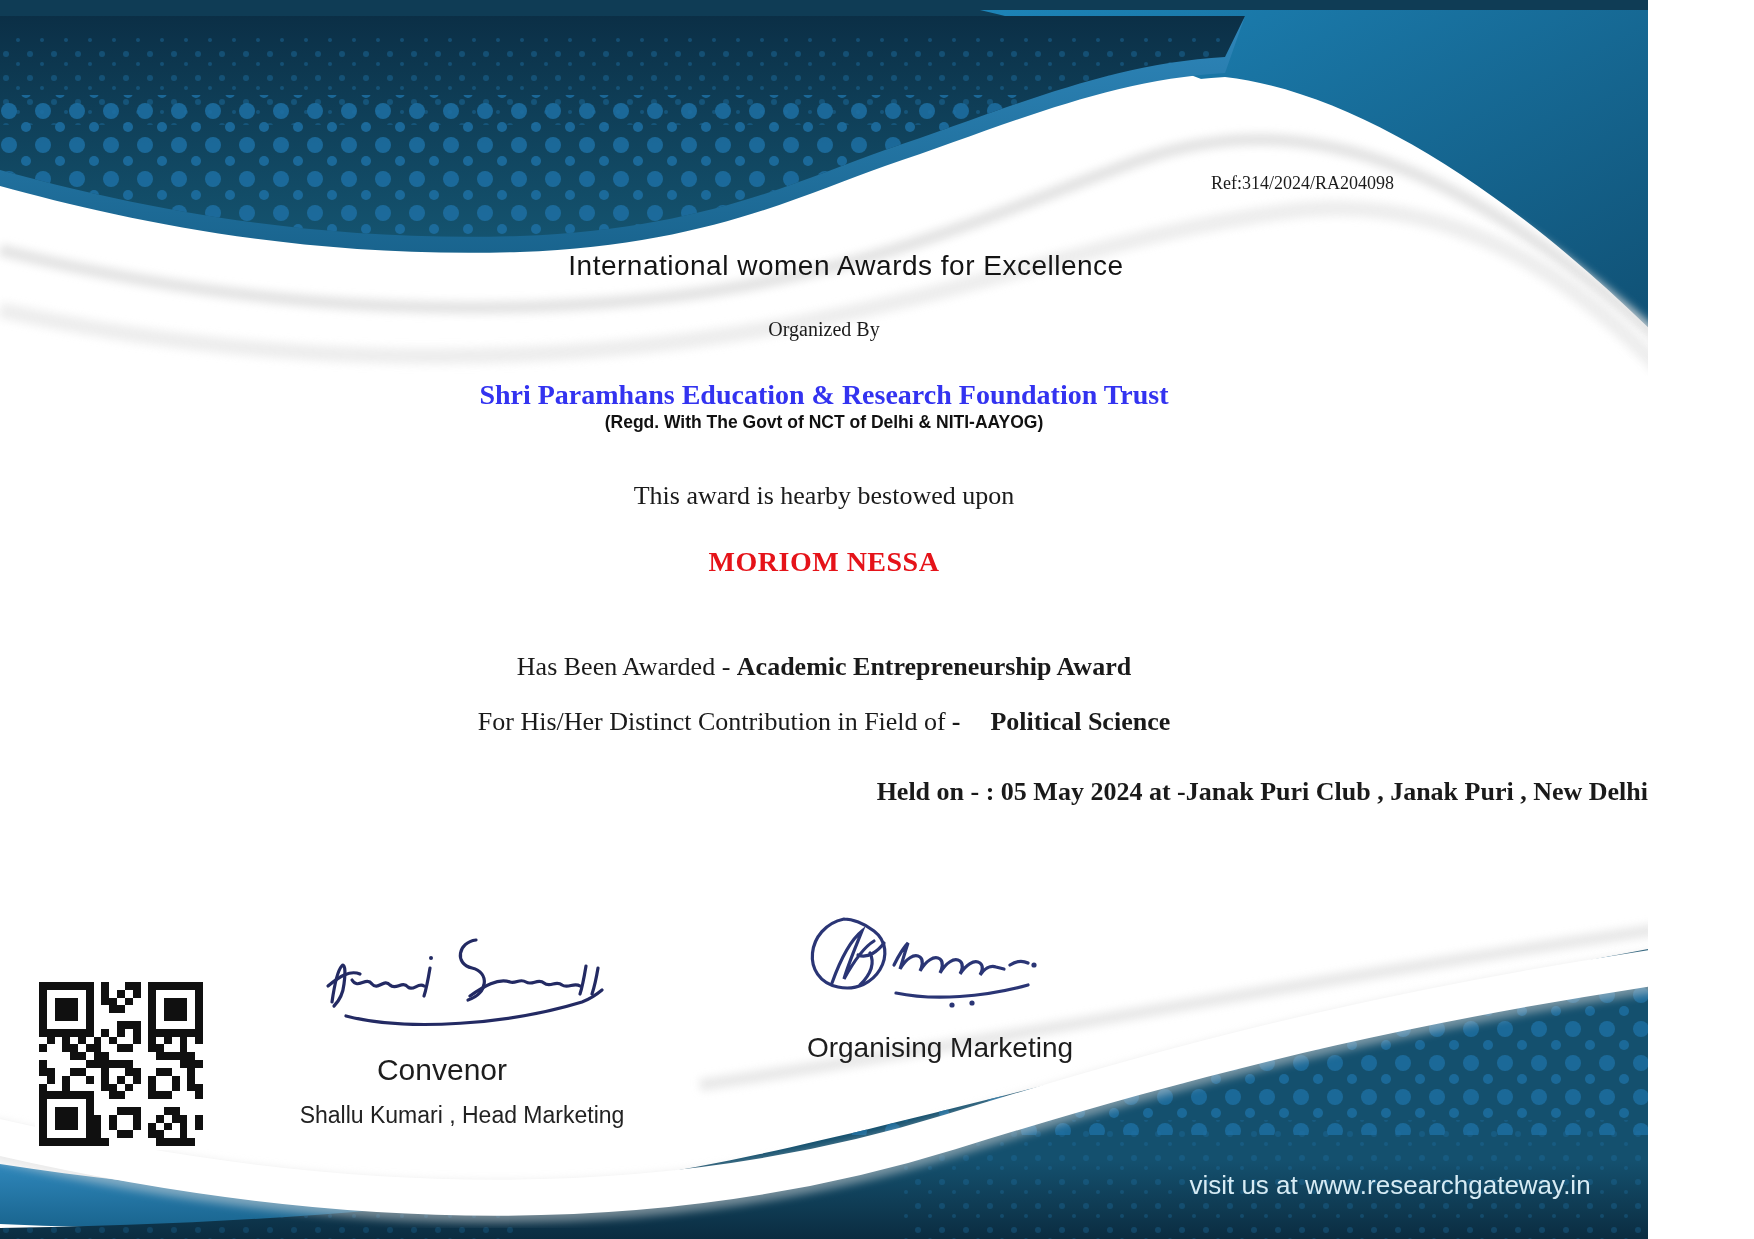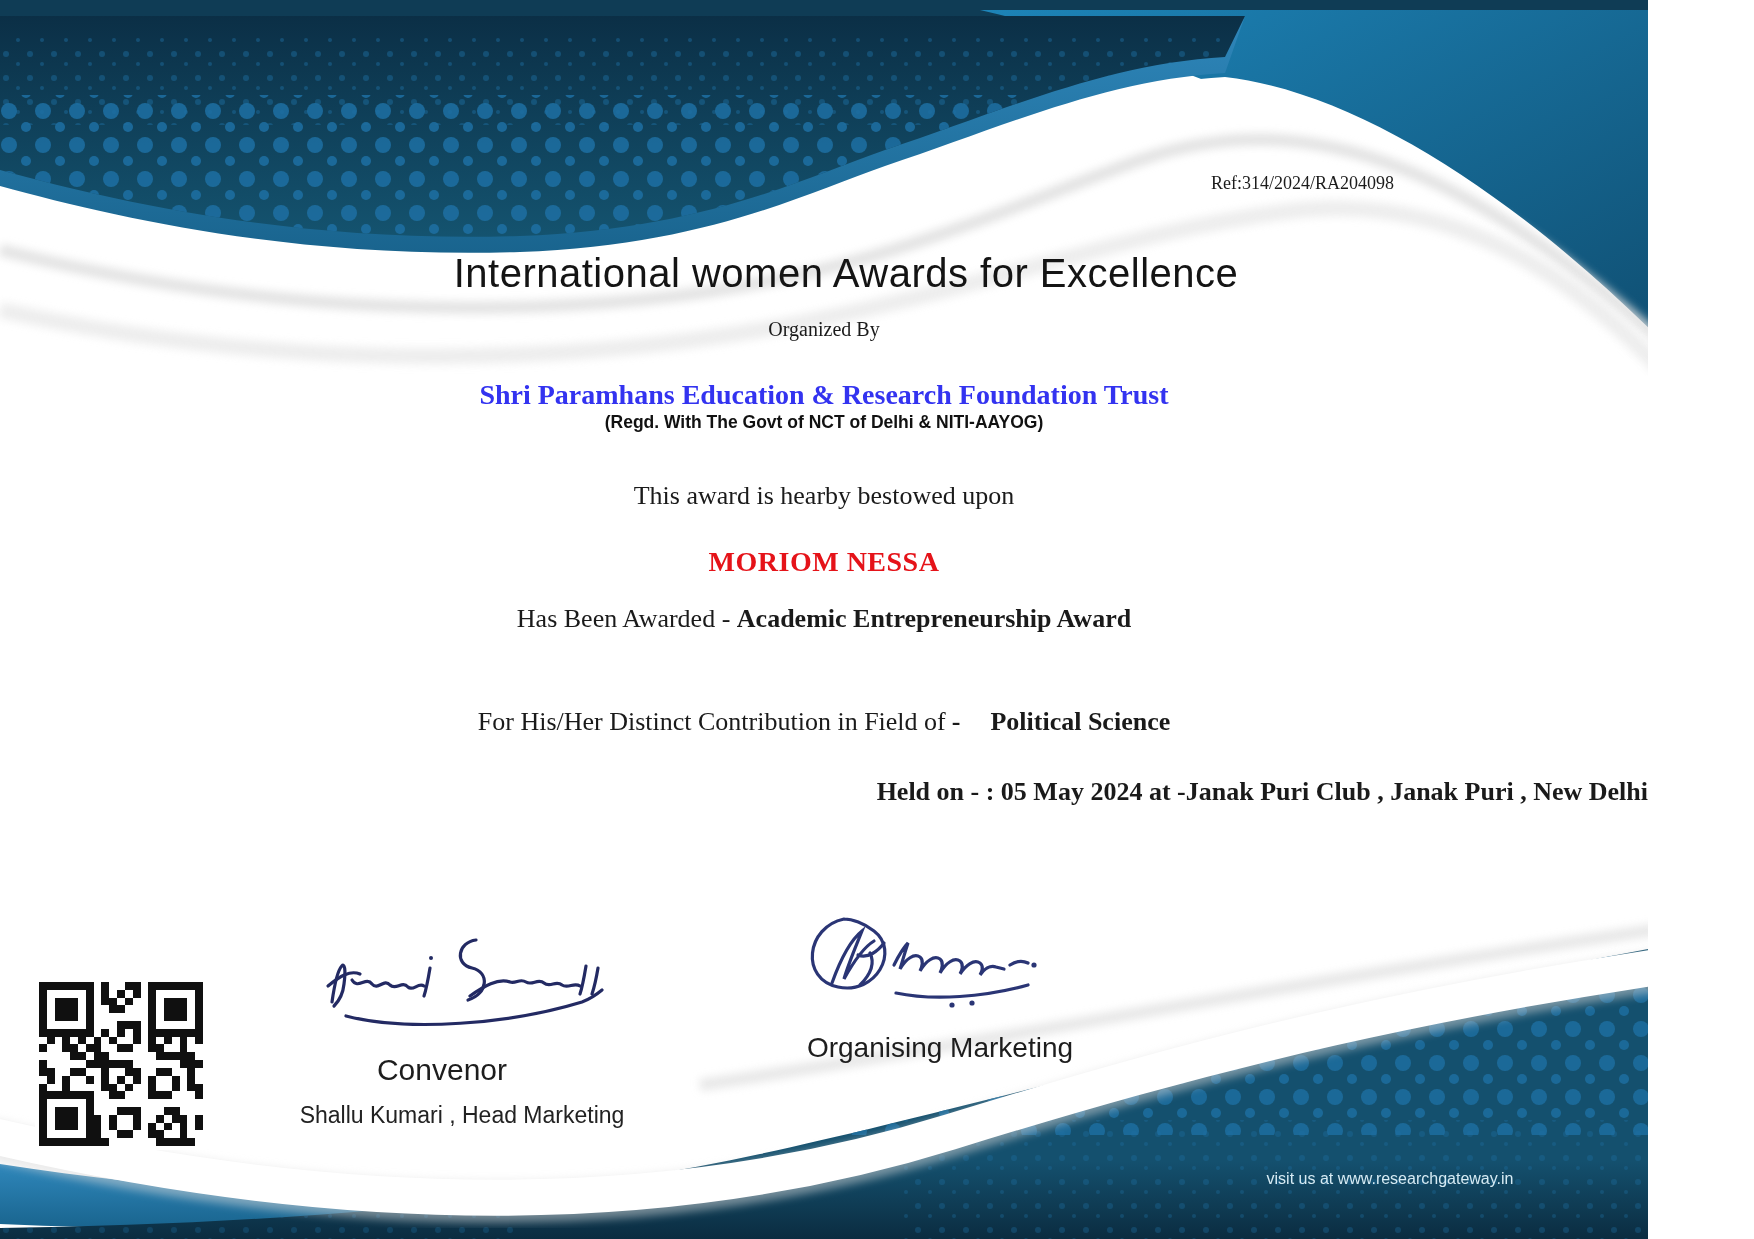--- a/index.html
+++ b/index.html
@@ -2,43 +2,43 @@
 <html><head>
 <meta charset="utf-8">
 <style>
   html,body{margin:0;padding:0;background:#ffffff;}
   .stage{position:relative;width:1648px;height:1239px;overflow:hidden;background:#ffffff;
          font-family:"Liberation Serif",serif;color:#1a1a1a;}
   .decor{position:absolute;left:0;top:0;width:1754px;height:1239px;z-index:0;}
   .content{position:absolute;inset:0;z-index:2;}
   .line{position:absolute;left:0;right:0;text-align:center;line-height:1.15;}
   .ref{position:absolute;top:173px;right:254px;font-size:18px;color:#1c1c1c;}
-  .title{top:250px;font-family:"Liberation Sans",sans-serif;font-size:40px;color:#141414;letter-spacing:.5px;padding-left:44px;}
+  .title{top:250px;font-family:"Liberation Sans",sans-serif;font-size:28px;color:#141414;letter-spacing:.5px;padding-left:44px;}
   .organized{top:318px;font-size:20px;}
   .org-name{top:379px;font-size:28px;font-weight:bold;color:#3333f0;}
   .regd{top:412px;font-family:"Liberation Sans",sans-serif;font-size:17.5px;font-weight:bold;color:#111;}
   .bestow{top:481px;font-size:26px;}
   .recipient{top:546px;font-size:28px;font-weight:bold;color:#e51319;letter-spacing:.5px;}
-  .award{top:604px;font-size:26px;}
+  .award{top:652px;font-size:26px;}
   .award b{font-weight:bold;}
   .field{top:707px;font-size:26px;}
   .field .dash{font-weight:bold;margin-left:6px;}
   .field .fname{font-weight:bold;margin-left:30px;}
   .event{top:777px;font-size:26px;font-weight:bold;text-align:right;}
   .sig-svg{position:absolute;}
   .sig-left{left:318px;top:918px;}
   .sig-right{left:782px;top:903px;}
   .role-convenor{position:absolute;left:292px;width:300px;top:1053px;text-align:center;
     font-family:"Liberation Sans",sans-serif;font-size:30px;color:#1d1d1d;}
   .name-convenor{position:absolute;left:272px;width:380px;top:1102px;text-align:center;
     font-family:"Liberation Sans",sans-serif;font-size:23px;color:#222;}
   .role-secretary{position:absolute;left:740px;width:400px;top:1032px;text-align:center;
     font-family:"Liberation Sans",sans-serif;font-size:28px;color:#1d1d1d;}
   .site{position:absolute;left:1180px;width:420px;top:1170px;text-align:center;
-    font-family:"Liberation Sans",sans-serif;font-size:16px;color:#d6ebf4;}
+    font-family:"Liberation Sans",sans-serif;font-size:26px;color:#d6ebf4;}
   .qr{position:absolute;left:35px;top:978px;width:172px;height:172px;background:#fff;
       padding:4px;box-sizing:border-box;}
   .qr-grid{display:grid;grid-template-columns:repeat(21,1fr);grid-template-rows:repeat(21,1fr);
       width:164px;height:164px;}
   .qr-grid .on{background:#101010;}
 </style>
 </head>
 <body>
 
 <div class="stage">

